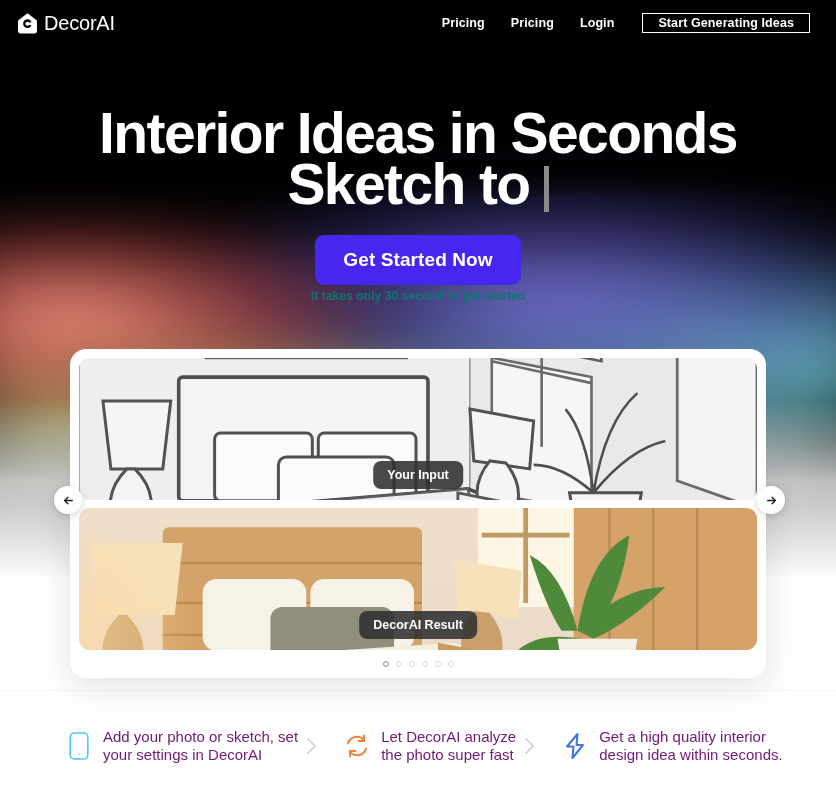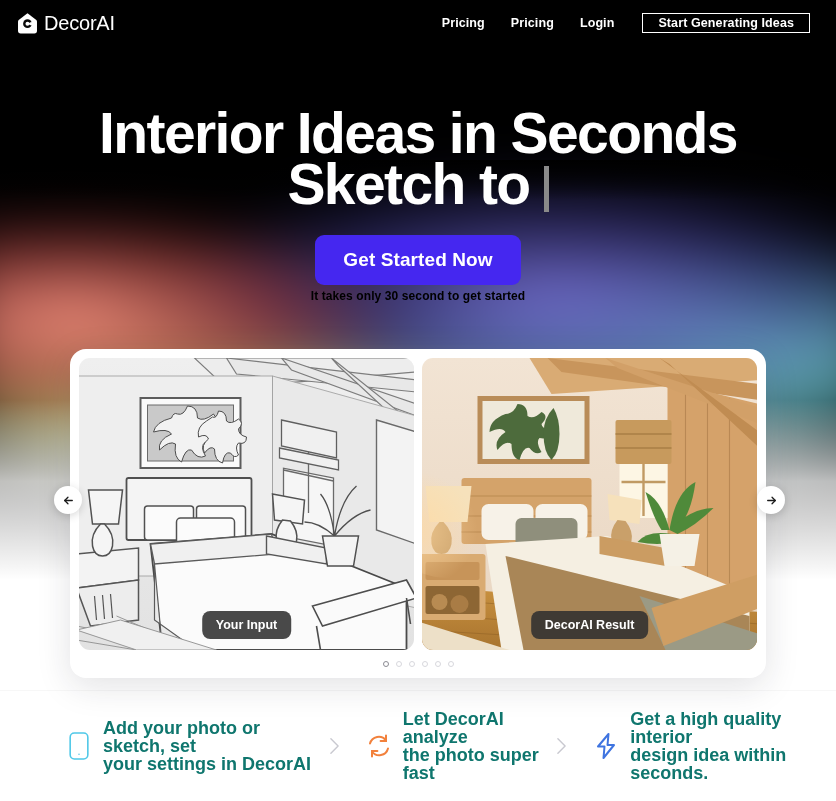--- a/index.html
+++ b/index.html
@@ -63,31 +63,31 @@
 
   
   .cta-wrap{ position:absolute; left:0; top:235px; width:836px; text-align:center; z-index:30; }
   .cta-btn{
     background:#4527f0; color:#fff; border:none; border-radius:9px;
     font-size:19px; font-weight:700; padding:14px 28px; cursor:pointer;
     font-family:inherit; letter-spacing:.1px;
   }
   .cta-sub{
     position:absolute; left:0; top:289px; width:836px; text-align:center; z-index:30;
-    color:#000000; font-size:12px; font-weight:700; letter-spacing:.1px;
+    color:#0f766e; font-size:12px; font-weight:700; letter-spacing:.1px;
   }
 
   
   .carousel-card{
     position:absolute; left:70px; top:349px; width:696px; height:329px;
     background:#fff; border-radius:16px; z-index:25;
     box-shadow:0 8px 34px rgba(30,30,50,.13);
     padding:9px;
   }
-  .slides{ display:flex; gap:8px; height:292px; }
+  .slides{ display:flex; gap:8px; height:292px;flex-direction:column; }
   .slide{ position:relative; flex:1; border-radius:11px; overflow:hidden; }
 
   .label{
     position:absolute; bottom:11px; left:50%; transform:translateX(-50%);
     background:rgba(48,48,48,.88); color:#fff; font-size:12.5px; font-weight:700;
     padding:7px 14px; border-radius:8px; white-space:nowrap;
   }
 
   .dots{ display:flex; justify-content:center; gap:7px; margin-top:11px; }
   .dot{ width:6px; height:6px; border-radius:50%; border:1.4px solid #d8d8dd; background:transparent; cursor:pointer; }
@@ -102,21 +102,21 @@
 
   
   .features{
     position:absolute; left:0; top:690px; width:836px; height:111px;
     background:#fff; display:flex; align-items:center;
     border-top:1px solid rgba(0,0,0,.03);
   }
   .divider-v{ position:absolute; left:35px; top:690px; width:1px; height:111px; background:#f0f0f2; }
   .feat{ display:flex; align-items:center; gap:11px; padding-left:20px; }
   .feat-icon{ width:26px; height:34px; flex:none; display:flex; align-items:center; justify-content:center; }
-  .feat-text{ font-size:18px; line-height:18px; color:#0f766e; font-weight:700; }
+  .feat-text{ font-size:15px; line-height:18px; color:#701a75; font-weight:400; }
   .chev{ width:26px; display:flex; justify-content:center; color:#c9c9d0; font-size:17px; }
 </style>
 </head>
 <body>
 
 <div class="hero">
   <div class="aurora"></div>
   <div class="aurora-fade"></div>
   <div class="hero-white"></div>
 </div>

